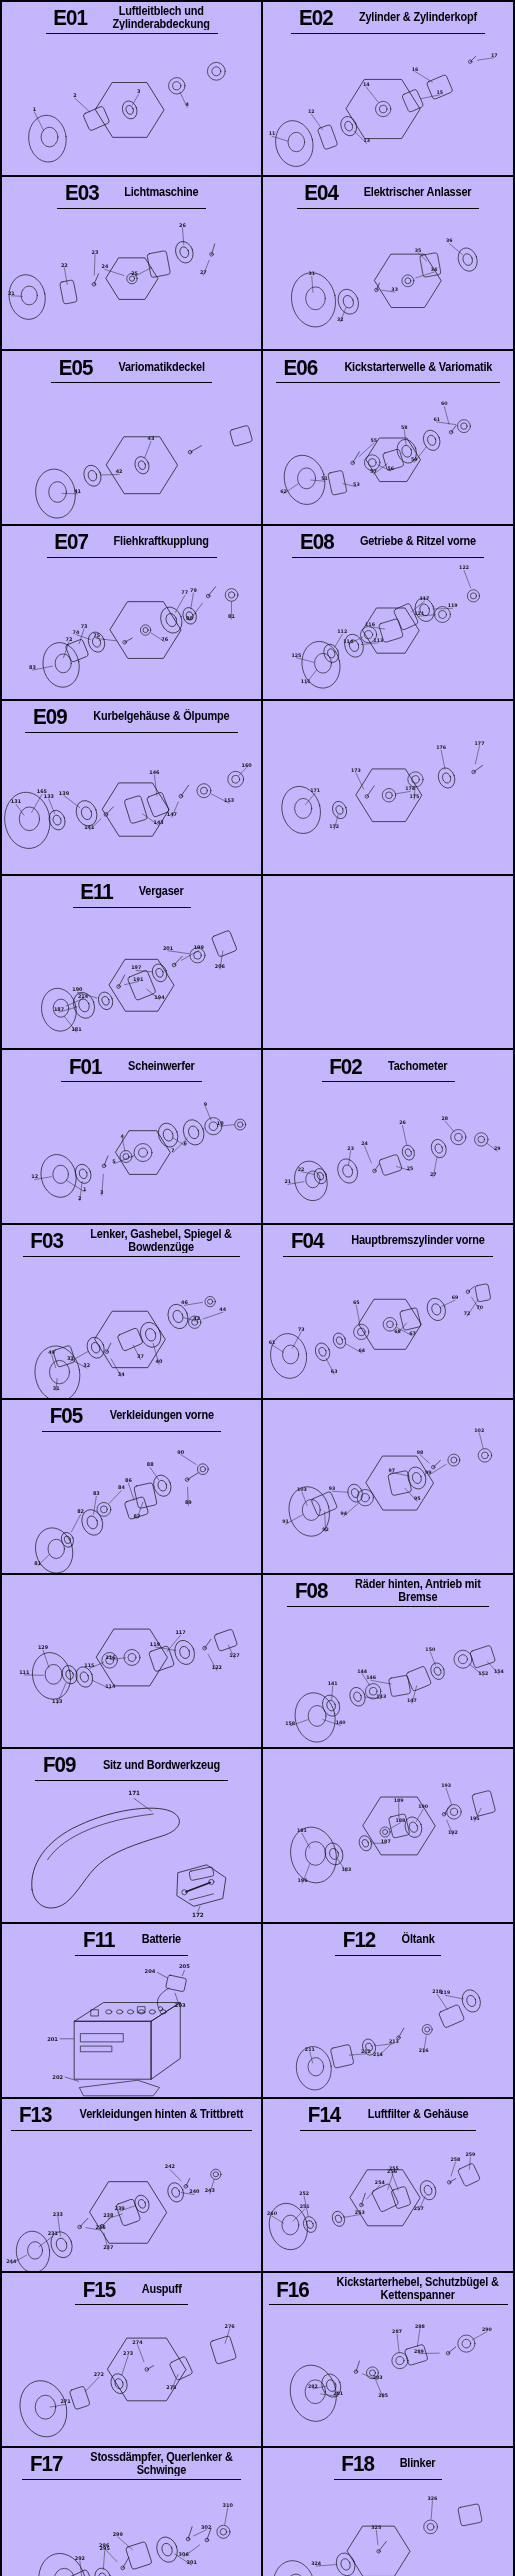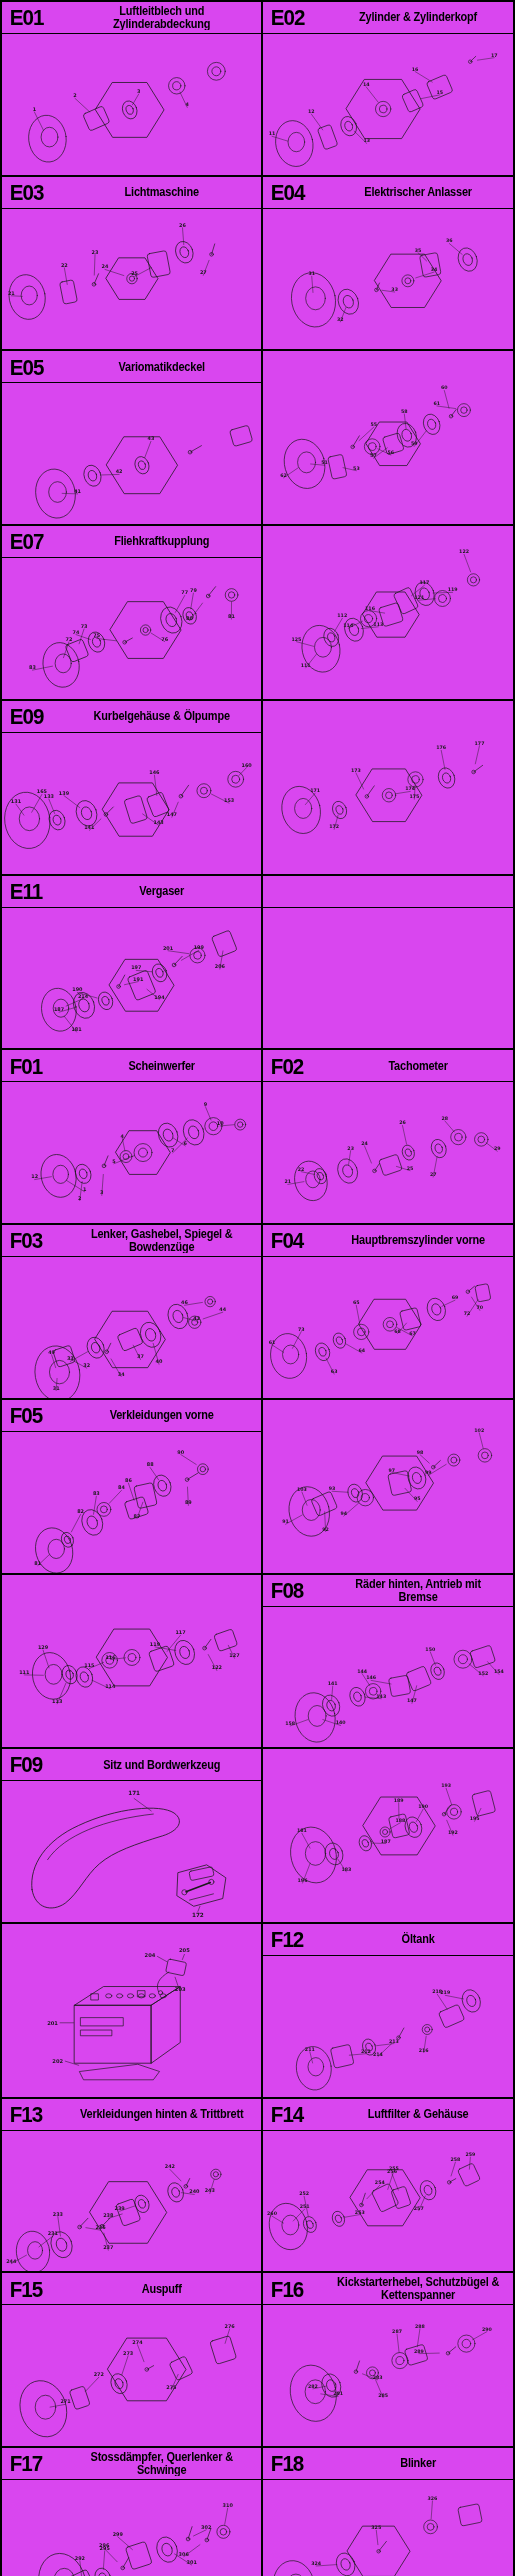--- a/index.html
+++ b/index.html
@@ -6,21 +6,21 @@
   .page{
     width:515px;height:3147px;box-sizing:border-box;
     margin:0 auto;background:#fdfdfb;border:1px solid #000;
     font-family:"Liberation Sans","DejaVu Sans",sans-serif;color:#000;
   }
   .grid{
     display:grid;width:100%;height:100%;
     grid-template-columns:50.9% 49.1%;
     grid-template-rows:repeat(18,1fr);
   }
-  .cell{border:1px solid #000;display:flex;flex-direction:column;min-height:0;min-width:0;background:#d946ef;}
+  .cell{border:1px solid #000;display:flex;flex-direction:column;min-height:0;min-width:0;background:#c4b5fd;align-items:center;}
   .hdr{
     height:31px;flex:0 0 31px;border-bottom:1.5px solid #000;
     display:flex;align-items:center;overflow:hidden;
   }
   .code{
     flex:0 0 58px;padding-left:7.7px;font-size:20.6px;font-weight:bold;
     letter-spacing:-1px;line-height:1;transform:scale(1,1.08);transform-origin:left center;
   }
   .title{
     flex:1;text-align:center;font-size:11.3px;font-weight:bold;line-height:12.4px;
@@ -208,20 +208,24 @@
               <line x1="190.00825311032082" y1="175.76061588121746" x2="225.99298045267597" y2="174.64313204339877" stroke-width="0.9"></line>
               <text x="225.99298045267597" y="172.64313204339877" font-size="9.5" text-anchor="middle" font-weight="bold" fill="#1a1a1a" font-family="&quot;DejaVu Sans&quot;,sans-serif" stroke="none">42</text>
               <line x1="275.31257313662826" y1="142.49508685949" x2="287.3796658058623" y2="110.9070776721454" stroke-width="0.9"></line>
               <text x="287.3796658058623" y="108.9070776721454" font-size="9.5" text-anchor="middle" font-weight="bold" fill="#1a1a1a" font-family="&quot;DejaVu Sans&quot;,sans-serif" stroke="none">43</text>
             </g>
           </svg>
         </div>
     </section>
 
     <section class="cell">
+      <div class="hdr">
+        <div class="code">E06</div>
+        <div class="title">Kickstarterwelle &amp; Variomatik</div>
+      </div>
       <div class="body">
           <svg class="dia" preserveAspectRatio="xMidYMid meet" viewBox="0 0 500 268">
             <g fill="none" stroke="#1a1a1a" stroke-width="1.3" stroke-linecap="round" stroke-linejoin="round">
               <ellipse cx="83.18849834287539" cy="187.01735756057315" rx="39.93645879905671" ry="49.920573498820886" transform="rotate(-16.069413045421243 83.18849834287539 187.01735756057315)"></ellipse>
               <ellipse cx="87.18849834287539" cy="184.01735756057315" rx="17.97140645957552" ry="20.966640869504772"></ellipse>
               <rect x="133.8534538358217" y="170.3335937843658" width="29.792042778339237" height="45.016675516963005" rx="5" transform="rotate(-12.2149230055511 148.74947522499133 192.8419315428473)"></rect>
               <line x1="179.39787956210785" y1="153.0751190094743" x2="192.79967345965804" y2="130.92060757177228"></line>
               <circle cx="179.39787956210785" cy="153.0751190094743" r="3.5"></circle>
               <circle cx="218.47680852690246" cy="152.49327382072806" r="15.628096234286204"></circle>
               <circle cx="218.47680852690246" cy="152.49327382072806" r="7.814048117143102"></circle>
@@ -305,20 +309,24 @@
               <line x1="442.8983089616522" y1="82.93866300246657" x2="442.63803437111585" y2="116.20927246757711" stroke-width="0.9"></line>
               <text x="442.63803437111585" y="114.20927246757711" font-size="9.5" text-anchor="middle" font-weight="bold" fill="#1a1a1a" font-family="&quot;DejaVu Sans&quot;,sans-serif" stroke="none">81</text>
               <line x1="97.48086848619238" y1="206.95741925115573" x2="58.74155032702509" y2="214.60733489705763" stroke-width="0.9"></line>
               <text x="58.74155032702509" y="212.60733489705763" font-size="9.5" text-anchor="middle" font-weight="bold" fill="#1a1a1a" font-family="&quot;DejaVu Sans&quot;,sans-serif" stroke="none">83</text>
             </g>
           </svg>
         </div>
     </section>
 
     <section class="cell">
+      <div class="hdr">
+        <div class="code">E08</div>
+        <div class="title">Getriebe &amp; Ritzel vorne</div>
+      </div>
       <div class="body">
           <svg class="dia" preserveAspectRatio="xMidYMid meet" viewBox="0 0 500 268">
             <g fill="none" stroke="#1a1a1a" stroke-width="1.3" stroke-linecap="round" stroke-linejoin="round">
               <ellipse cx="116.04851711029187" cy="206.8168316038791" rx="37.67052377713844" ry="47.08815472142305" transform="rotate(-12.012053405866027 116.04851711029187 206.8168316038791)"></ellipse>
               <ellipse cx="120.04851711029187" cy="203.8168316038791" rx="16.951735699712298" ry="19.77702498299768"></ellipse>
               <ellipse cx="136.57069768657675" cy="183.99083329562563" rx="14.31422801897861" ry="18.608496424672193" transform="rotate(-20 136.57069768657675 183.99083329562563)"></ellipse>
               <ellipse cx="136.57069768657675" cy="183.99083329562563" rx="7.157114009489305" ry="9.304248212336097" transform="rotate(-20 136.57069768657675 183.99083329562563)"></ellipse>
               <ellipse cx="182.11219515965786" cy="168.71848395932466" rx="18.123733692103997" ry="23.560853799735195" transform="rotate(-20 182.11219515965786 168.71848395932466)"></ellipse>
               <ellipse cx="182.11219515965786" cy="168.71848395932466" rx="9.061866846051998" ry="11.780426899867598" transform="rotate(-20 182.11219515965786 168.71848395932466)"></ellipse>
               <circle cx="211.26573462114902" cy="146.56476955104154" r="16.201028179144487"></circle>
@@ -954,20 +962,24 @@
               <line x1="436.1022050209263" y1="80.03832572050098" x2="423.360424103887" y2="105.85579905740245" stroke-width="0.9"></line>
               <text x="423.360424103887" y="103.85579905740245" font-size="9.5" text-anchor="middle" font-weight="bold" fill="#1a1a1a" font-family="&quot;DejaVu Sans&quot;,sans-serif" stroke="none">195</text>
               <line x1="94.47419724865208" y1="189.51792028900138" x2="79.08683346694167" y2="229.48307565025038" stroke-width="0.9"></line>
               <text x="79.08683346694167" y="227.48307565025038" font-size="9.5" text-anchor="middle" font-weight="bold" fill="#1a1a1a" font-family="&quot;DejaVu Sans&quot;,sans-serif" stroke="none">196</text>
             </g>
           </svg>
         </div>
     </section>
 
     <section class="cell">
+      <div class="hdr">
+        <div class="code">F11</div>
+        <div class="title">Batterie</div>
+      </div>
       <div class="body">
           <svg class="dia" preserveAspectRatio="xMidYMid meet" viewBox="0 0 500 268">
             <g fill="none" stroke="#1a1a1a" stroke-width="1.3" stroke-linecap="round" stroke-linejoin="round">
               <rect x="172" y="102" width="14" height="12"></rect>
               <rect x="262" y="96" width="14" height="12"></rect>
               <polygon points="140,124 196,88 344,88 288,124" stroke-width="1.5"></polygon>
               <rect x="140" y="124" width="148" height="112" stroke-width="1.5"></rect>
               <polygon points="288,124 344,88 344,196 288,236" stroke-width="1.5"></polygon>
               <ellipse cx="206" cy="106" rx="6" ry="4"></ellipse>
               <ellipse cx="227" cy="106" rx="6" ry="4"></ellipse>

